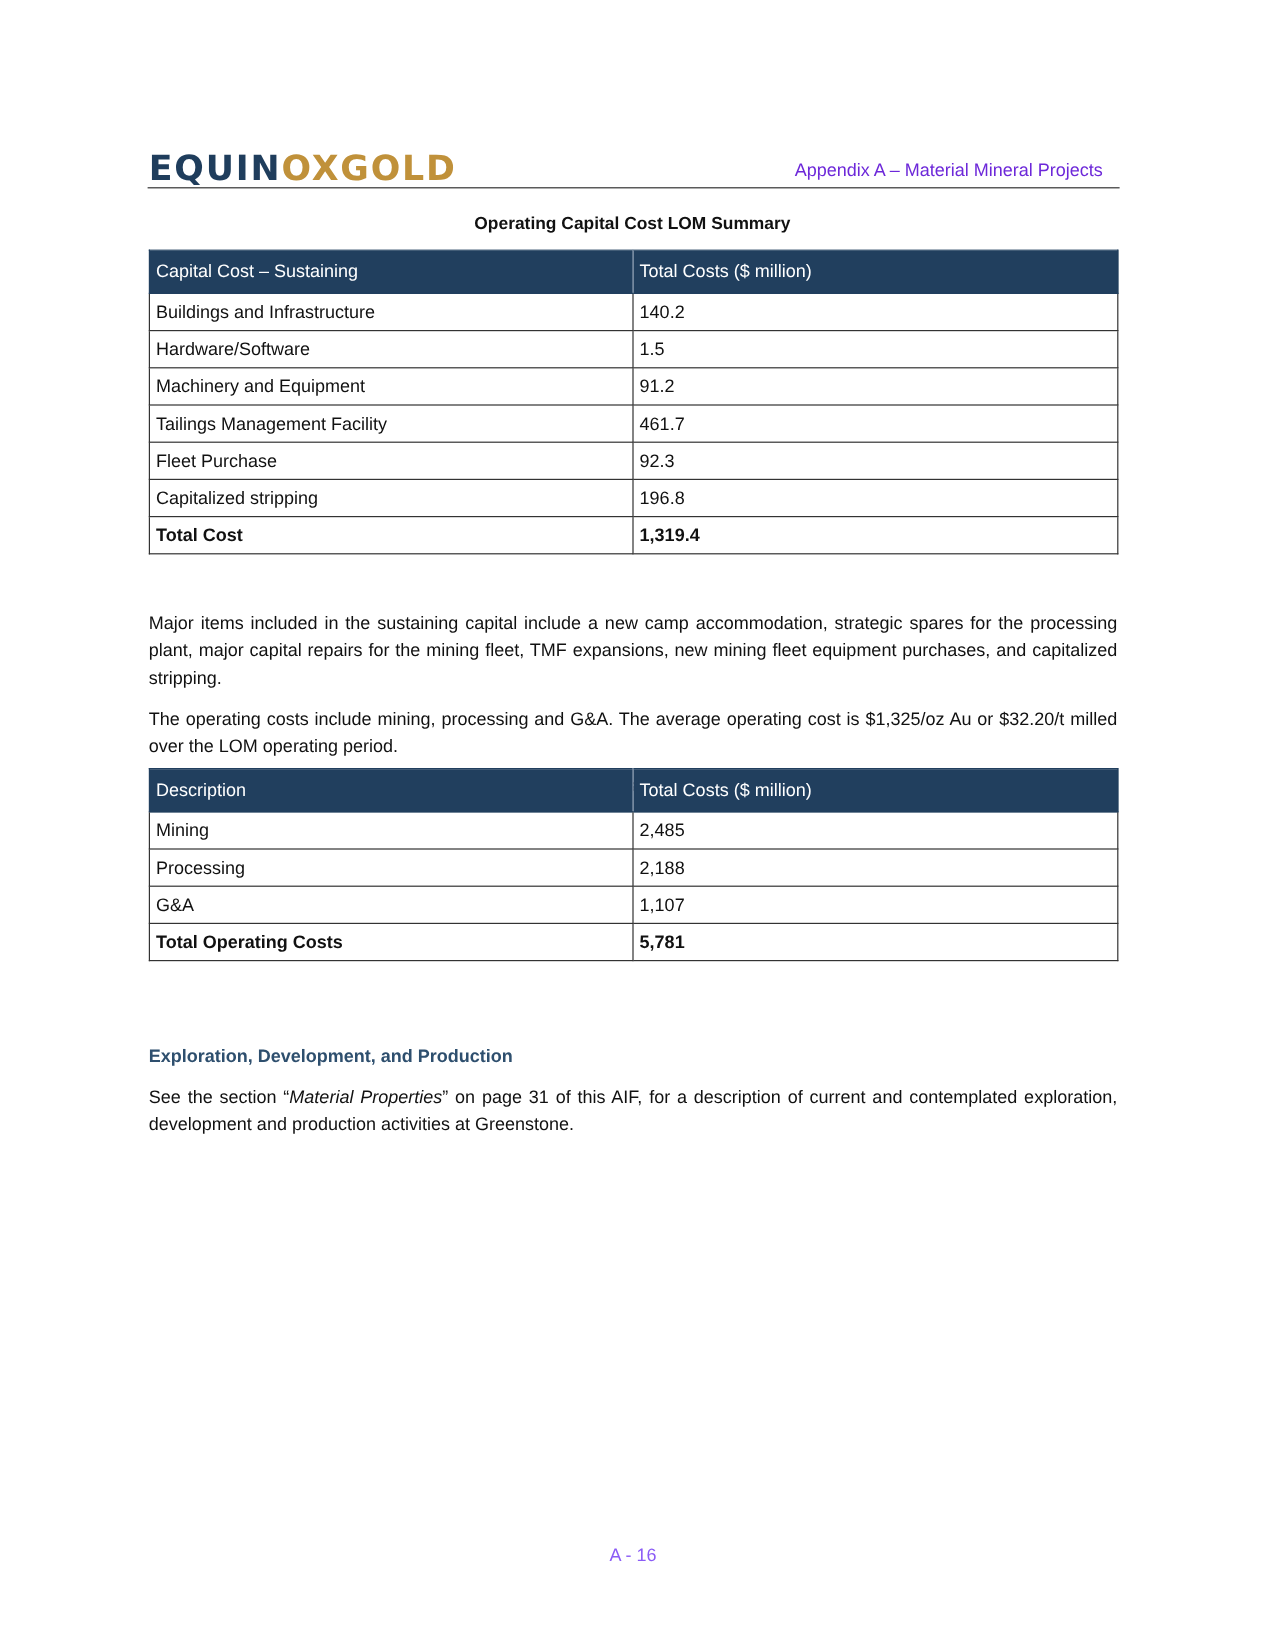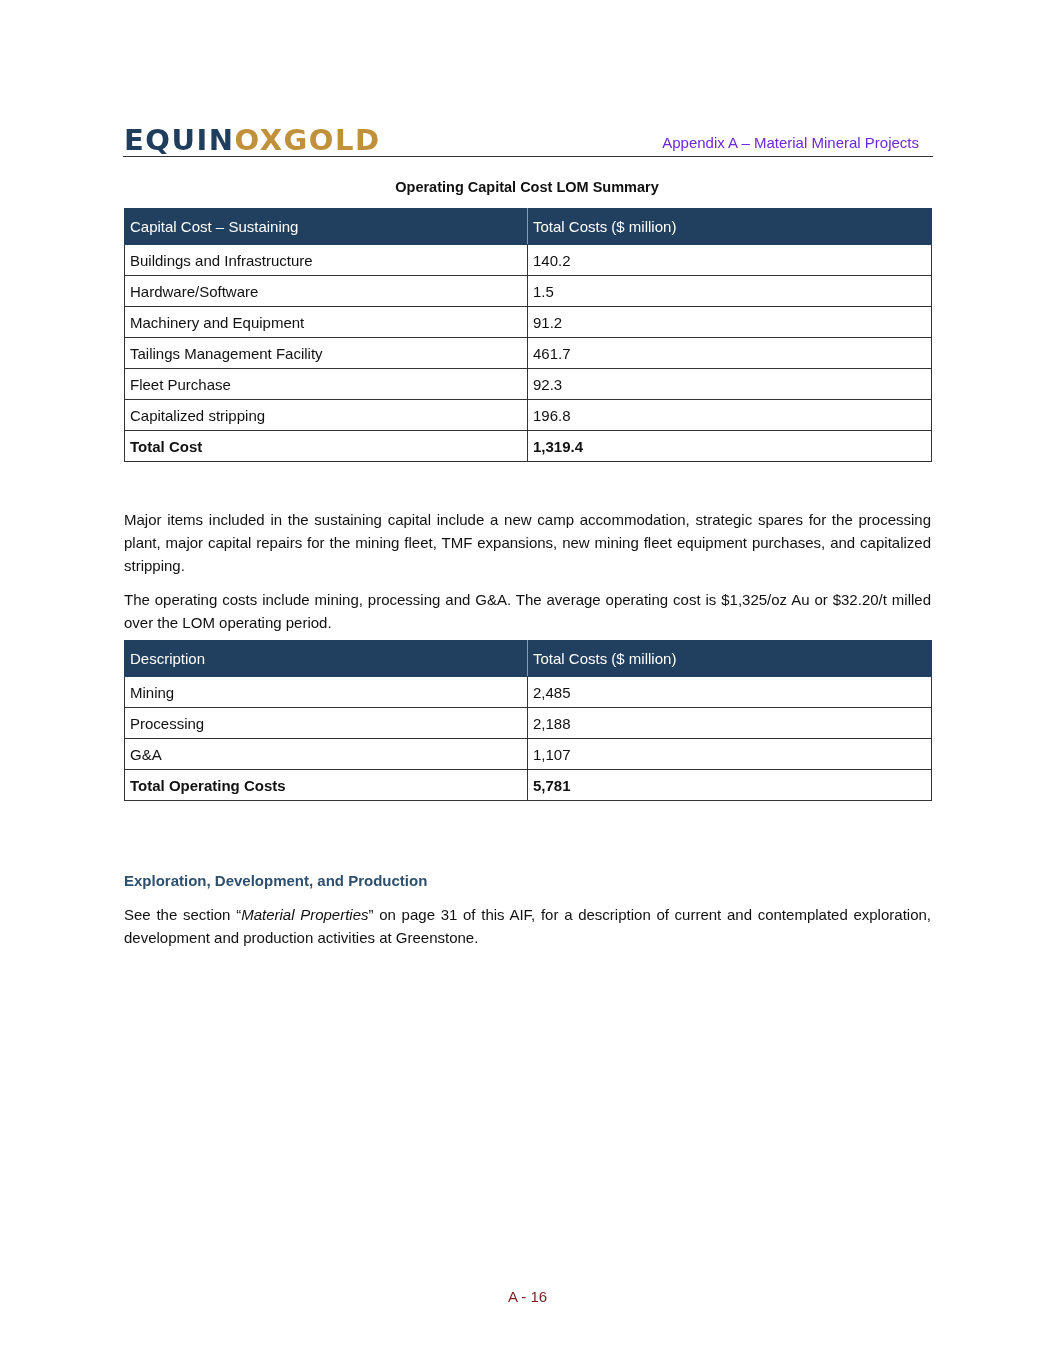--- a/index.html
+++ b/index.html
@@ -54,21 +54,21 @@
     .para {
       position: absolute; left: 124px; width: 807px;
       font-size: 15px; line-height: 23px; text-align: justify; color: #111;
     }
     .section-heading {
       position: absolute; left: 124px; top: 872px;
       font-size: 15px; font-weight: bold; color: #2e4f6e;
     }
     .footer {
       position: absolute; left: 0; width: 1055px; top: 1288px;
-      text-align: center; font-size: 15px; color: #7f1d1d;
+      text-align: center; font-size: 15px; color: #8b5cf6;
     }
   </style>
 </head>
 <body>
 
 <div class="page">
 
   <div class="header">
     <div class="logo">
       <span class="navy">EQUIN</span><span class="gold">OX</span><span class="gold">GOLD</span>

